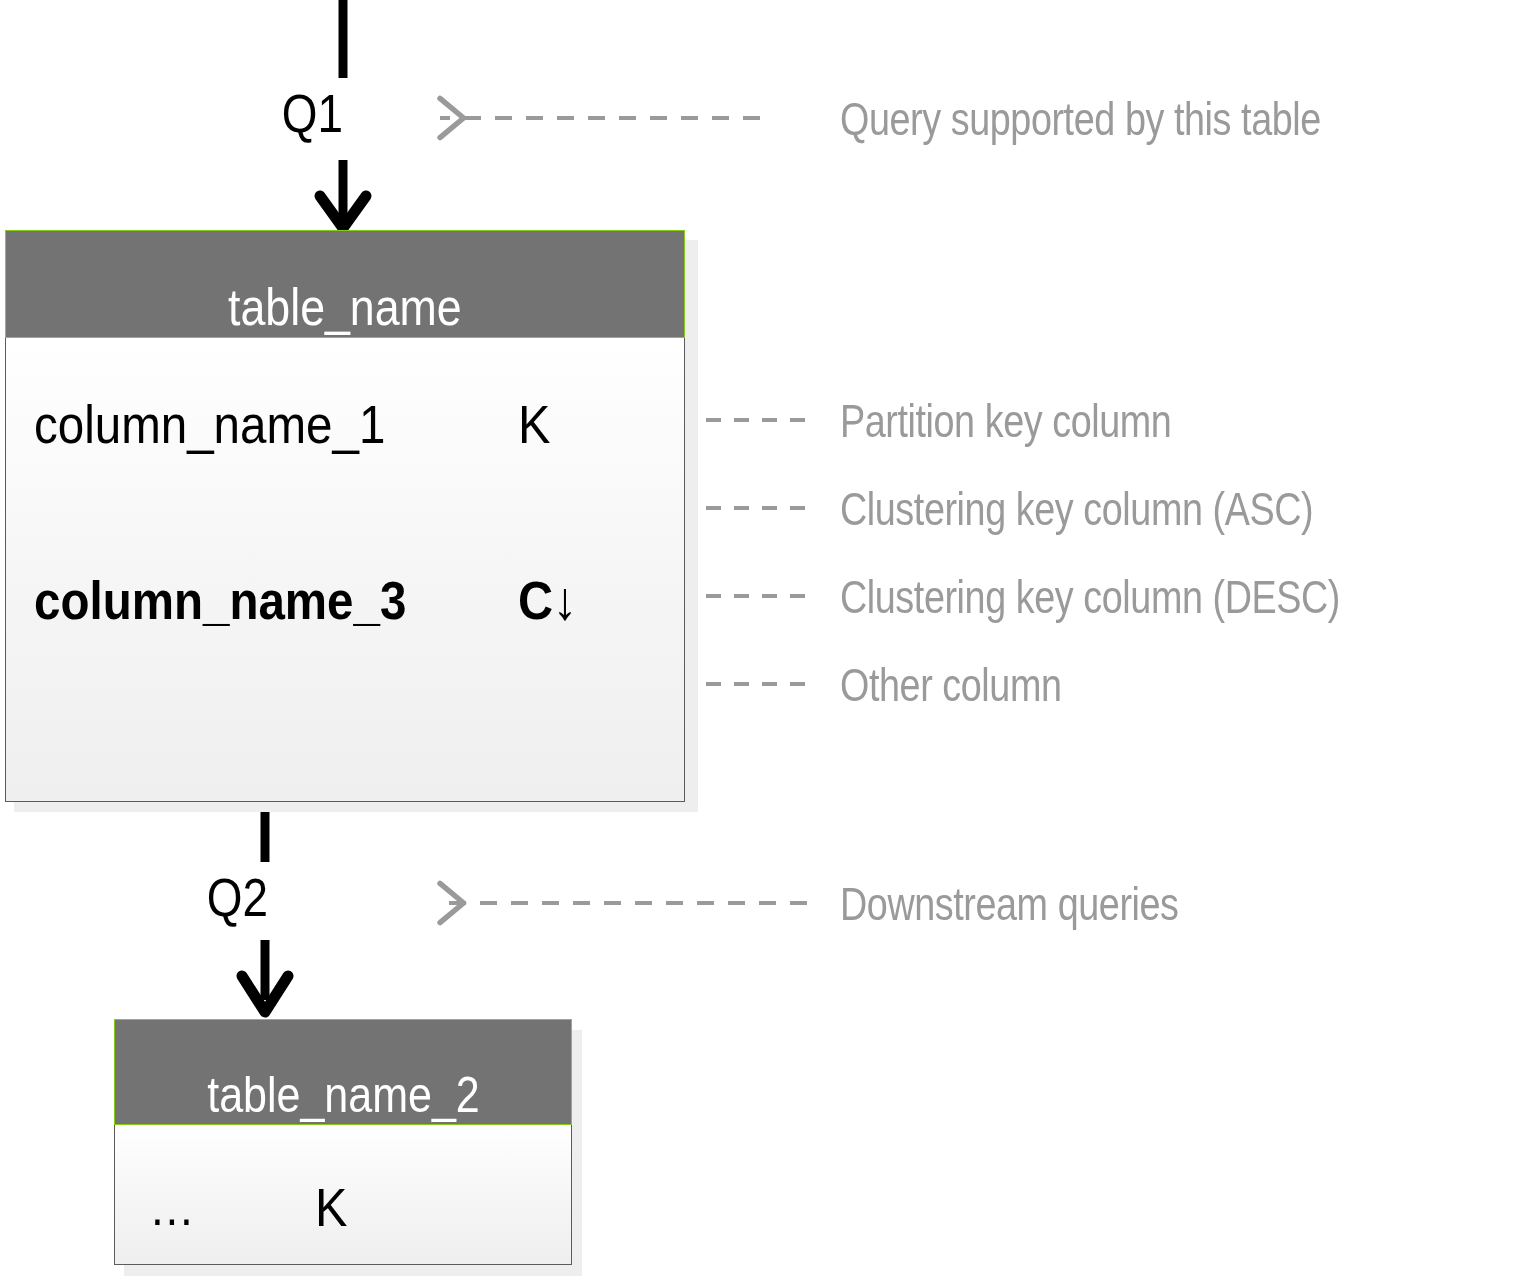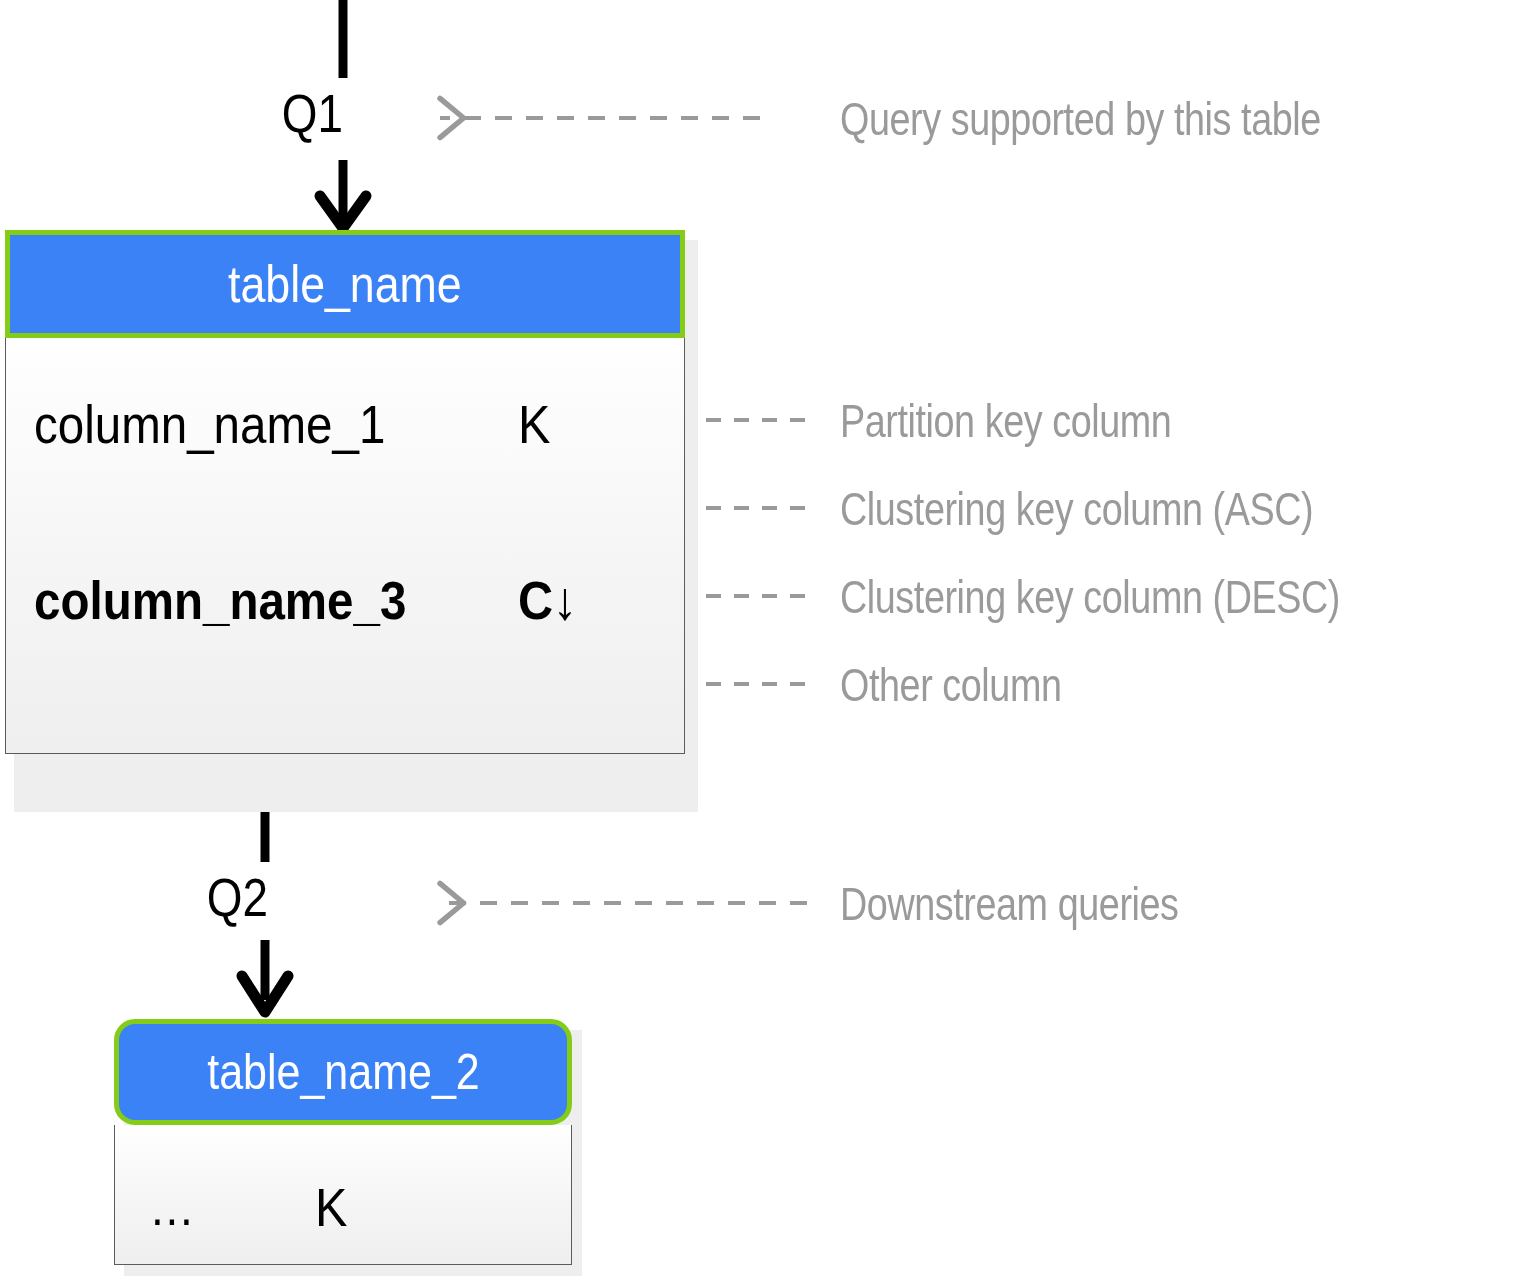--- a/index.html
+++ b/index.html
@@ -35,25 +35,25 @@
     position: absolute;
     box-sizing: border-box;
   }
   .tbl-shadow {
     position: absolute;
     background: #eeeeee;
   }
   .tbl-header {
     position: absolute;
     box-sizing: border-box;
-    background: #3b82f6;
-    border: 5px solid #84cc16;
+    background: #737373;
+    border: 1px solid #84cc16;
     color: #ffffff;
     display: flex;
-    align-items: center;
+    align-items: flex-end;
     justify-content: center;
   }
   .tbl-header-text {
     font-family: "Liberation Sans", sans-serif;
     color: #ffffff;
     white-space: nowrap;
     transform: scaleX(0.86);
   }
   .tbl-body {
     position: absolute;
@@ -151,21 +151,21 @@
   <div class="q-label" style="left:195px; top:82px; width:148px; text-align:right;">Q1</div>
 
   <div class="tbl-shadow" style="left:14px; top:240px; width:684px; height:572px;"></div>
 
   <div class="tbl" style="left:5px; top:230px; width:680px; height:572px;">
 
     <div class="tbl-header" style="left:0; top:0; width:680px; height:108px;">
       <span class="tbl-header-text" style="font-size:52px;">table_name</span>
     </div>
 
-    <div class="tbl-body" style="left:0; top:108px; width:680px; height:416px;">
+    <div class="tbl-body" style="left:0; top:108px; width:680px; height:464px;">
 
       <div class="col-row" style="top:42px;">
         <span class="col-name">column_name_1</span>
         <span class="col-marker">K</span>
       </div>
 
 
       <div class="col-row" style="top:218px;font-weight:bold;">
         <span class="col-name">column_name_3</span>
         <span class="col-marker">C↓</span>
@@ -186,21 +186,21 @@
   <div class="annot" style="left:840px; top:662px;">Other column</div>
 
   <div class="annot" style="left:840px; top:881px;">Downstream queries</div>
 
   <div class="q-label" style="left:120px; top:866px; width:148px; text-align:right;">Q2</div>
 
   <div class="tbl-shadow" style="left:124px; top:1030px; width:458px; height:246px;"></div>
 
   <div class="tbl" style="left:114px; top:1019px; width:458px; height:246px;">
 
-    <div class="tbl-header" style="left:0; top:0; width:458px; height:106px;border-radius:21px;">
+    <div class="tbl-header" style="left:0; top:0; width:458px; height:106px;">
       <span class="tbl-header-text" style="font-size:50px;">table_name_2</span>
     </div>
 
     <div class="tbl-body" style="left:0; top:106px; width:458px; height:140px;">
       <div class="col-row" style="top:38px;">
         <span class="col-name" style="left:34px; font-size:52px;">…</span>
         <span class="col-marker" style="left:200px; font-size:54px;">K</span>
       </div>
     </div>
   </div>

